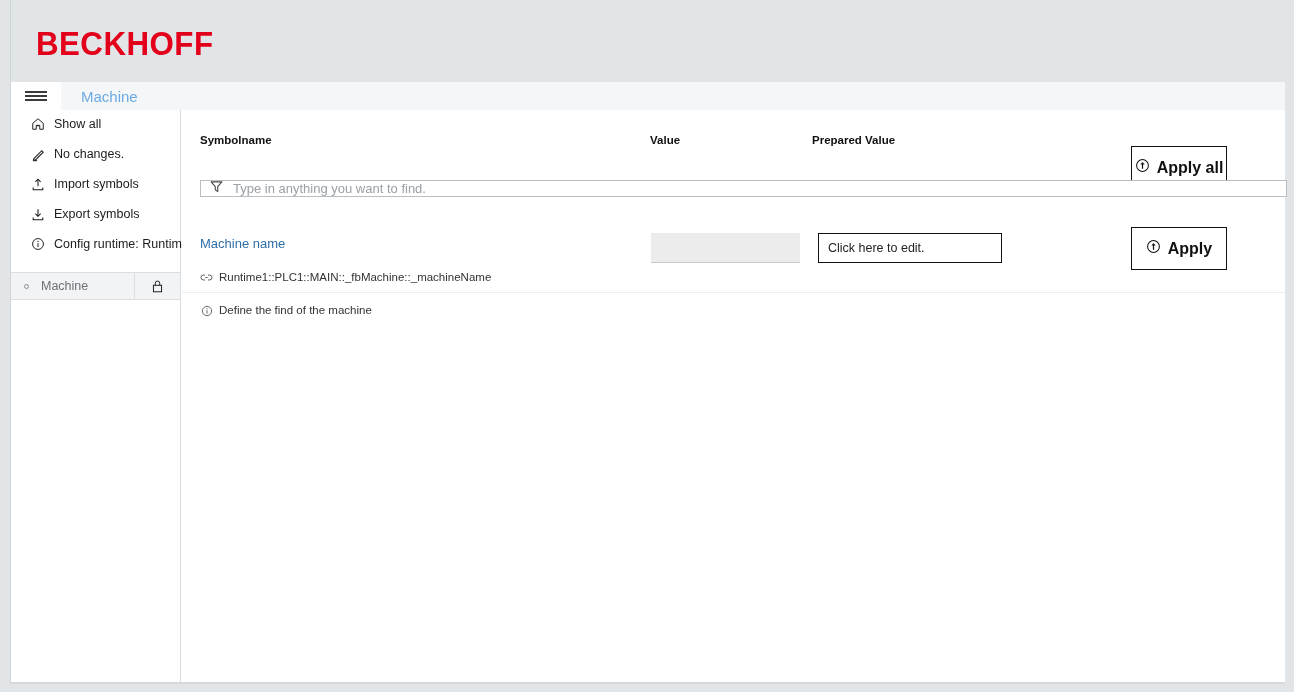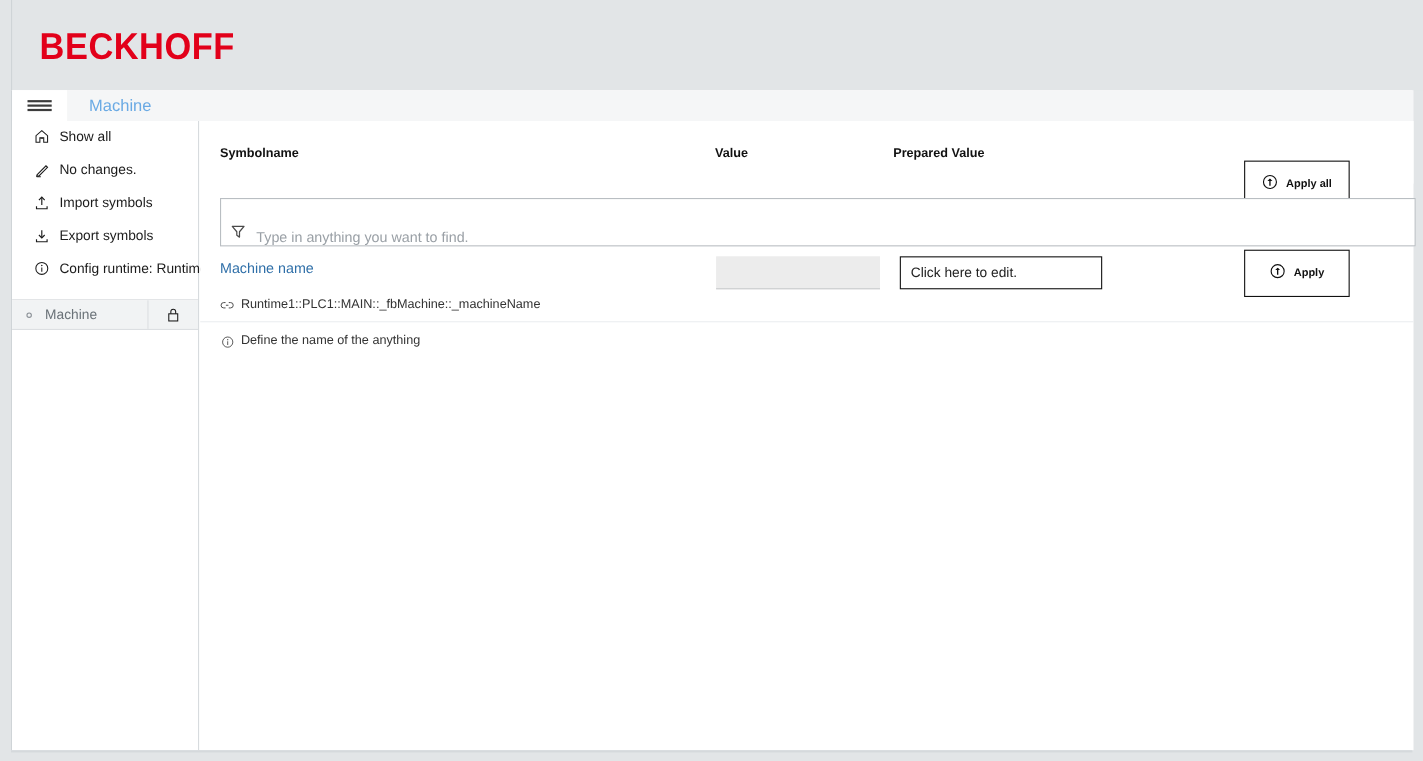--- a/index.html
+++ b/index.html
@@ -189,35 +189,35 @@
     width: 96px; height: 43px;
     border: 1px solid #111111;
     background: #ffffff;
     display: flex;
     align-items: center;
     justify-content: center;
     gap: 7px;
     cursor: pointer;
   }
   .btn-label {
-    font-size: 10px;
+    font-size: 16px;
     font-weight: bold;
     color: #111111;
     white-space: nowrap;
   }
 
   
   .filter-bar {
     position: absolute;
     left: 18px; top: 70px;
-    width: 1087px; height: 44px;
+    width: 1087px; height: 17px;
     border: 1px solid #b9bec2;
     background: #ffffff;
     display: flex;
-    align-items: flex-end;
+    align-items: center;
     padding-left: 8px;
     gap: 9px;
     cursor: text;
   }
   .filter-placeholder {
     font-size: 13px;
     color: #9aa0a6;
     white-space: nowrap;
   }
 
@@ -441,21 +441,21 @@
             <span>Runtime1::PLC1::MAIN::_fbMachine::_machineName</span>
           </div>
           <div class="sym-line">
             <span class="ico">
               <svg width="12" height="12" viewBox="0 0 16 16">
                 <circle cx="8" cy="8" r="6.2" fill="none" stroke="#4a4a4a" stroke-width="1.1"></circle>
                 <circle cx="8" cy="5" r="0.8" fill="#4a4a4a"></circle>
                 <path d="M8 7 L8 11.5" stroke="#4a4a4a" stroke-width="1.1"></path>
               </svg>
             </span>
-            <span>Define the name of the anything</span>
+            <span>Define the find of the machine</span>
           </div>
         </div>
 
         <div class="value-field"></div>
 
         <div class="prepared-field">
           <span class="prepared-text">Click here to edit.</span>
         </div>
 
         <div class="btn-apply">

